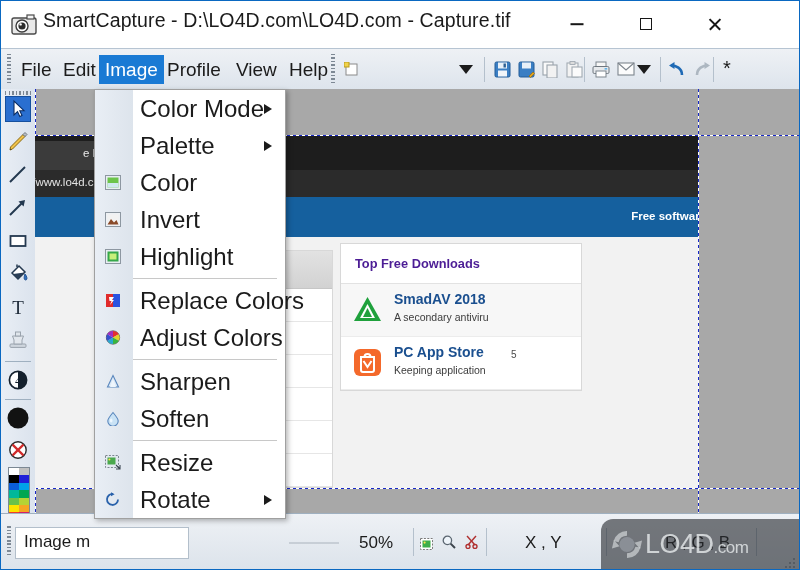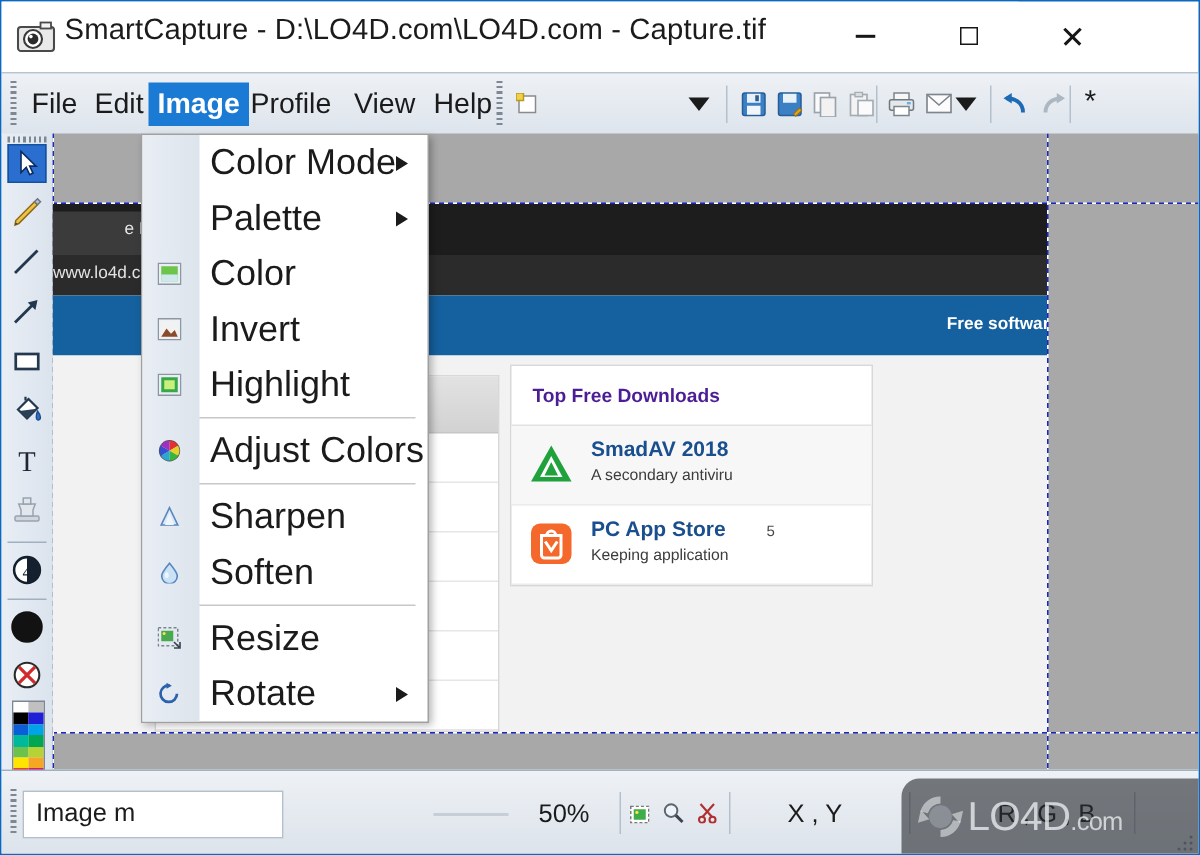--- a/index.html
+++ b/index.html
@@ -26,21 +26,21 @@
   .cls-gl:before{transform:rotate(45deg);}
   .cls-gl:after{transform:rotate(-45deg);}
 
   
   .menustrip{position:absolute;left:0;top:47px;width:798px;height:41px;
     background:linear-gradient(#eef1f5,#dde4ec);border-top:1px solid #b6c4d2;}
   .gripper{position:absolute;top:5px;width:4px;height:30px;
     background-image:repeating-linear-gradient(to bottom,#7d8894 0 1.5px,transparent 1.5px 3.5px);}
   .menu-item{position:absolute;top:6px;height:29px;line-height:29px;
     font-size:19px;color:#1b1b1b;padding:0 6px;white-space:nowrap;cursor:default;}
-  .menu-item.active{background:#1a7ad4;color:#ffffff;font-weight:bold;}
+  .menu-item.active{background:#1a7ad4;color:#ffffff;}
   .tb-sep{position:absolute;top:8px;width:1px;height:25px;background:#b4c0cc;}
   .tb-label{position:absolute;top:7px;font-size:19px;color:#1b1b1b;white-space:nowrap;}
   .tb-ic{position:absolute;}
   .caret{width:0;height:0;border-left:7px solid transparent;border-right:7px solid transparent;
     border-top:9px solid #1b1b1b;position:absolute;}
   .star{position:absolute;font-size:20px;color:#1b1b1b;}
 
   
   .toolpal{position:absolute;left:0;top:88px;width:34px;height:424px;
     background:linear-gradient(to right,#e9eef5,#dbe3ed);border-right:1px solid #a8b6c4;}
@@ -547,20 +547,30 @@
         </svg>
       </span>
       <span class="dd-label">Highlight</span>
     </div>
 
     <div class="dd-sep"></div>
 
     <div class="dd-item">
       <span class="dd-ic">
         <svg width="16" height="15" viewBox="0 0 16 15">
+          <path d="M1 1 h7 v13 h-7 Z" fill="#e02b2b"></path>
+          <path d="M8 1 h7 v13 h-7 Z" fill="#2b53e0"></path>
+          <path d="M4 4 h5 l-2 3 h2 l-4 5 1.5 -4 h-2 Z" fill="#ffffff"></path>
+        </svg>
+      </span>
+      <span class="dd-label">Replace Colors</span>
+    </div>
+    <div class="dd-item">
+      <span class="dd-ic">
+        <svg width="16" height="15" viewBox="0 0 16 15">
           <circle cx="8" cy="7.5" r="6.6" fill="#dddddd" stroke="#555555" stroke-width="1"></circle>
           <path d="M8 7.5 L8 .9 A6.6 6.6 0 0 1 13.7 4.2 Z" fill="#e33030"></path>
           <path d="M8 7.5 L13.7 4.2 A6.6 6.6 0 0 1 13.7 10.8 Z" fill="#e0d22a"></path>
           <path d="M8 7.5 L13.7 10.8 A6.6 6.6 0 0 1 8 14.1 Z" fill="#38b53e"></path>
           <path d="M8 7.5 L8 14.1 A6.6 6.6 0 0 1 2.3 10.8 Z" fill="#2aa8d0"></path>
           <path d="M8 7.5 L2.3 10.8 A6.6 6.6 0 0 1 2.3 4.2 Z" fill="#3450cf"></path>
           <path d="M8 7.5 L2.3 4.2 A6.6 6.6 0 0 1 8 .9 Z" fill="#a02ec0"></path>
         </svg>
       </span>
       <span class="dd-label">Adjust Colors</span>

